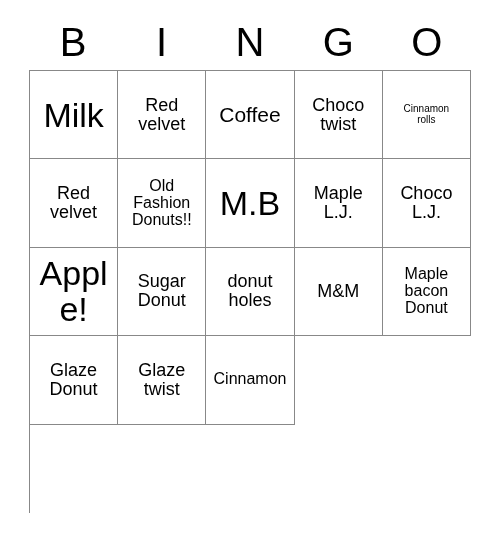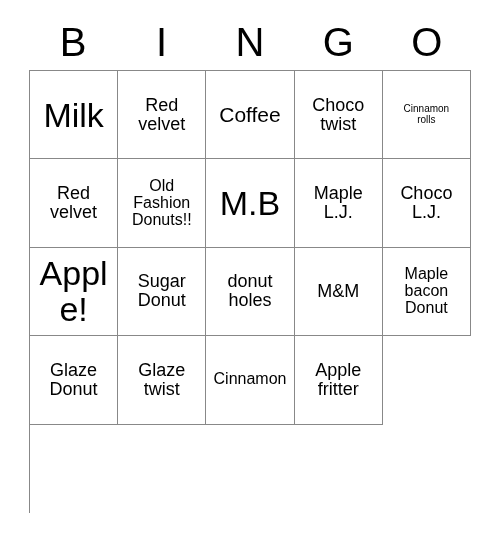--- a/index.html
+++ b/index.html
@@ -166,19 +166,15 @@
         <span class="cell-text">Glaze
 Donut</span>
       </div>
       <div class="bingo-cell size-lg">
         <span class="cell-text">Glaze
 twist</span>
       </div>
       <div class="bingo-cell size-sm">
         <span class="cell-text">Cinnamon</span>
       </div>
-      <div class="bingo-cell size-lg">
-        <span class="cell-text">Apple
-fritter</span>
-      </div>
     </div>
 
 </div>
 
 </body></html>

